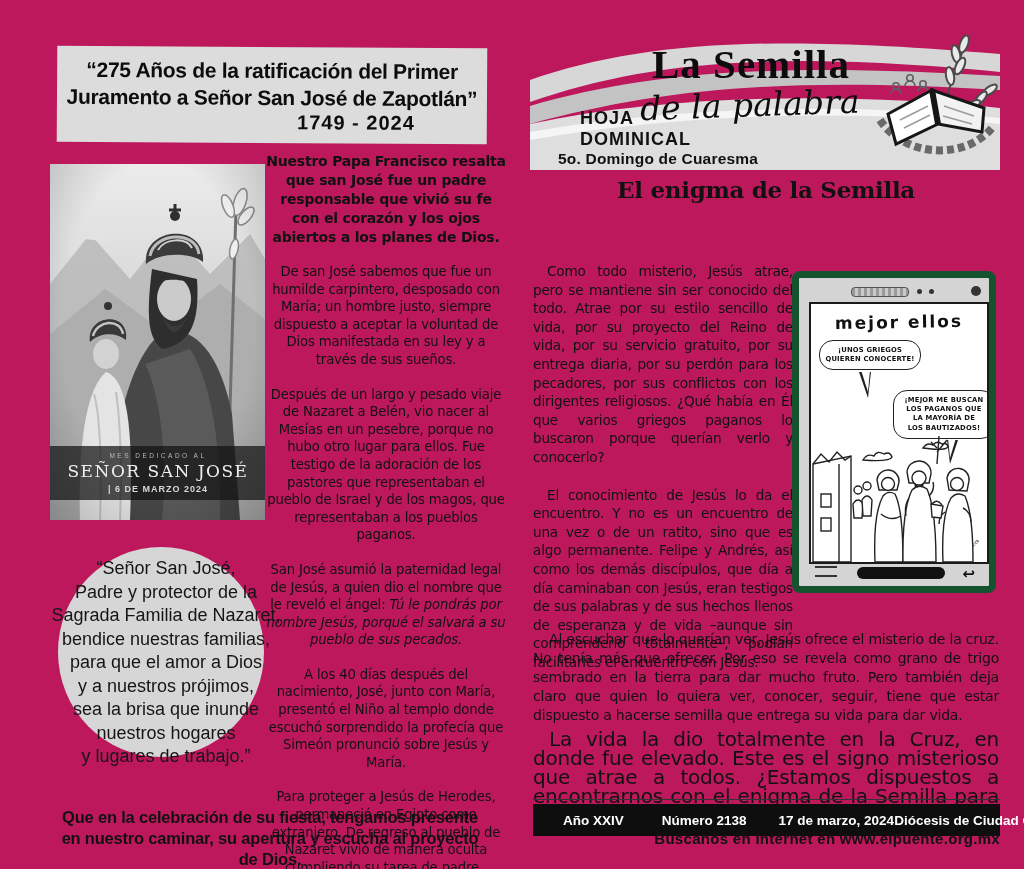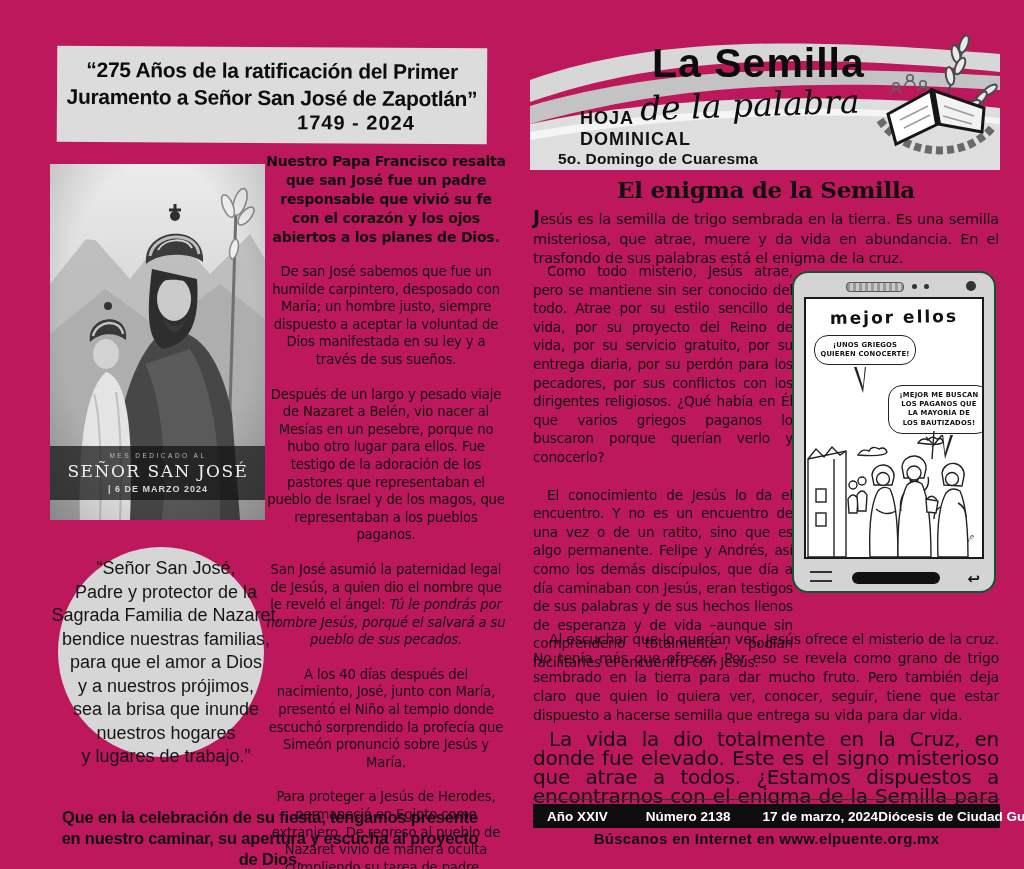--- a/index.html
+++ b/index.html
@@ -24,21 +24,21 @@
   .leftcol{left:266px;top:152px;width:240px;text-align:center;}
   .leftcol .lead{font-weight:bold;font-size:14px;line-height:19px;margin:0 0 16px 0;letter-spacing:-0.2px;text-align:center;}
   .leftcol p{font-size:13.2px;line-height:17.6px;margin:0 0 17px 0;letter-spacing:-0.15px;}
   .leftcol .ital{font-style:italic;}
 
   .closing{left:52px;top:807px;width:436px;text-align:center;font-weight:bold;font-size:16.5px;
            line-height:21px;font-family:"Liberation Sans", sans-serif;letter-spacing:-0.2px;}
 
   
   .masthead{left:530px;top:28px;width:470px;height:142px;}
-  .mast-title{left:652px;top:40px;width:300px;font-family:Liberation Sans, sans-serif;
+  .mast-title{left:652px;top:40px;width:300px;font-family:Liberation Serif, serif;
               font-weight:bold;font-size:41px;letter-spacing:1px;color:#0c0c0c;}
   .mast-sub{left:640px;top:84px;width:300px;font-family:"DejaVu Serif", serif;font-style:italic;
             font-size:33px;color:#0c0c0c;transform:rotate(-2deg);}
   .mast-hoja{left:580px;top:108px;font-family:"Liberation Sans", sans-serif;font-weight:bold;
              font-size:18px;letter-spacing:1px;line-height:21px;white-space:pre-line;}
   .mast-sunday{left:558px;top:150px;font-family:"Liberation Sans", sans-serif;font-weight:bold;
                font-size:15.5px;letter-spacing:0.2px;}
 
   .article-heading{left:533px;top:176px;width:466px;text-align:center;font-family:"DejaVu Serif", serif;
                    font-weight:bold;font-size:23px;letter-spacing:-0.3px;}
@@ -50,32 +50,32 @@
   .colpara p{font-size:13.6px;line-height:18.6px;margin:0 0 19px 0;letter-spacing:-0.2px;text-indent:14px;}
 
   .fullpara1{left:533px;top:630px;width:466px;text-align:justify;font-size:14px;line-height:19px;
              text-indent:16px;letter-spacing:-0.2px;}
   .fullpara2{left:533px;top:730px;width:466px;text-align:justify;font-size:20px;line-height:19px;
              text-indent:16px;letter-spacing:-0.2px;}
 
   .footer-rule{left:533px;top:799px;width:467px;height:0;border-top:1.5px solid #333;}
   .footer-bar{left:533px;top:804px;width:467px;height:24px;background:#0e0e0e;color:#fff;
               display:flex;align-items:center;font-family:"Liberation Sans", sans-serif;
-              font-weight:bold;font-size:13.5px;padding:0;box-sizing:border-box;}
+              font-weight:bold;font-size:13.5px;padding:16px;box-sizing:border-box;}
   .footer-bar span{white-space:nowrap;}
   .fb-year{margin-left:14px;}
   .fb-num{margin-left:38px;}
   .fb-date{margin-left:32px;}
   .fb-dio{margin-left:auto;margin-right:8px;}
-  .footer-web{left:533px;top:830px;width:467px;text-align:center;font-family:"Liberation Sans", sans-serif;
+  .footer-web{left:533px;top:830px;width:467px;text-align:right;font-family:"Liberation Sans", sans-serif;
               font-weight:bold;font-size:15px;letter-spacing:0.3px;}
 
   
-  .phone{left:792px;top:271px;width:204px;height:322px;background:#d4d4d4;border:2px solid #14532d;
-         border-radius:16px;box-sizing:border-box;}
+  .phone{left:792px;top:271px;width:204px;height:322px;background:#d4d4d4;border:7px solid #14532d;
+         border-radius:8px;box-sizing:border-box;}
   .phone-speaker{position:absolute;left:52px;top:9px;width:56px;height:8px;border:1px solid #555;
                  border-radius:4px;background:repeating-linear-gradient(90deg,#9a9a9a 0 3px,#c9c9c9 3px 6px);}
   .phone-dot{position:absolute;border-radius:50%;background:#333;}
   .phone-screen{position:absolute;left:10px;top:24px;width:180px;height:262px;background:#fff;
                 border:2px solid #1a1a1a;box-sizing:border-box;overflow:hidden;}
   .cartoon-title{position:absolute;left:0;top:8px;width:100%;text-align:center;font-size:17px;
                  font-weight:bold;letter-spacing:2px;transform:rotate(-1deg);font-family:"DejaVu Sans", sans-serif;}
   .bubble{position:absolute;border:1.5px solid #222;background:#fff;border-radius:14px;
           font-size:6.8px;line-height:1.35;text-align:center;padding:5px 4px;white-space:pre-line;
           font-weight:bold;letter-spacing:0.2px;}
@@ -220,21 +220,20 @@
       </g>
     </svg>
   </div>
   <div class="abs mast-title">La Semilla</div>
   <div class="abs mast-sub">de la palabra</div>
   <div class="abs mast-hoja">HOJA
 DOMINICAL</div>
   <div class="abs mast-sunday">5o. Domingo de Cuaresma</div>
 
   <div class="abs article-heading">El enigma de la Semilla</div>
-  <div class="abs article-intro"><span class="dropcap">J</span><span>esús es la semilla de trigo sembrada en la tierra. Es una semilla misteriosa, que atrae, muere y da vida en abundancia. En el trasfondo de sus palabras está el enigma de la cruz.</span></div>
 
   <div class="abs colpara">
     <p>Como todo misterio, Jesús atrae, pero se mantiene sin ser conocido del todo. Atrae por su estilo sencillo de vida, por su proyecto del Reino de vida, por su servicio gratuito, por su entrega diaria, por su perdón para los pecadores, por sus conflictos con los dirigentes religiosos. ¿Qué había en Él que varios griegos paganos lo buscaron porque querían verlo y conocerlo?</p>
     <p>El conocimiento de Jesús lo da el encuentro. Y no es un encuentro de una vez o de un ratito, sino que es algo permanente. Felipe y Andrés, así como los demás discípulos, que día a día caminaban con Jesús, eran testigos de sus palabras y de sus hechos llenos de esperanza y de vida –aunque sin comprenderlo totalmente–, podían facilitarles el encuentro con Jesús.</p>
   </div>
 
   <div class="abs phone">
     <div class="phone-speaker"></div>
     <div class="phone-dot" style="left:118px;top:11px;width:5px;height:5px;"></div>
     <div class="phone-dot" style="left:130px;top:11px;width:5px;height:5px;"></div>

